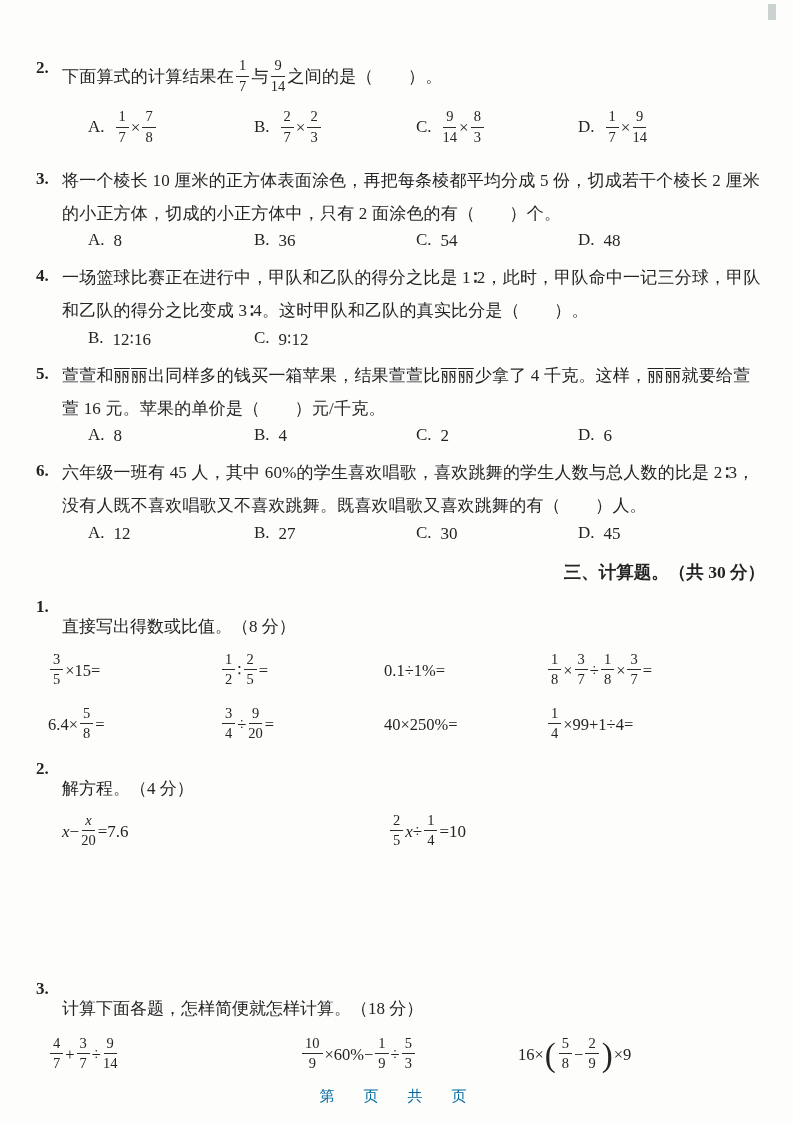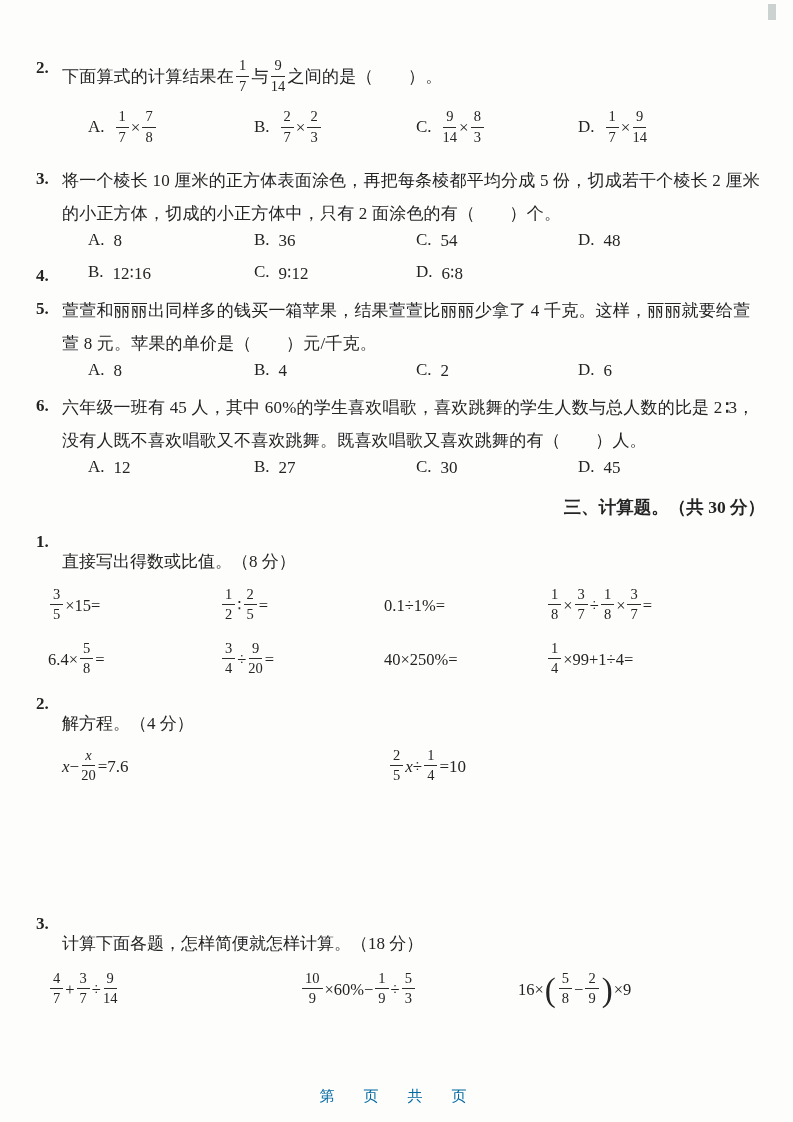--- a/index.html
+++ b/index.html
@@ -161,32 +161,32 @@
           <div class="option"><span class="olabel">B.</span><span><span class="mt">36</span></span></div>
           <div class="option"><span class="olabel">C.</span><span><span class="mt">54</span></span></div>
           <div class="option"><span class="olabel">D.</span><span><span class="mt">48</span></span></div>
         </div>
       </div>
     </div>
 
     <div class="q">
       <span class="qnum">4.</span>
       <div class="qbody">
+        <div class="stem"><span class="mt">一场篮球比赛正在进行中，甲队和乙队的得分之比是 1∶2，此时，甲队命中一记三分球，甲队和乙队的得分之比变成 3∶4。这时甲队和乙队的真实比分是（　　）。</span></div>
         <div class="options">
           <div class="option"><span class="olabel">B.</span><span><span class="mt">12∶16</span></span></div>
           <div class="option"><span class="olabel">C.</span><span><span class="mt">9∶12</span></span></div>
-          <div class="option"><span class="olabel">D.</span><span><span class="mt">6∶8</span></span></div>
         </div>
       </div>
     </div>
 
     <div class="q">
       <span class="qnum">5.</span>
       <div class="qbody">
-        <div class="stem"><span class="mt">萱萱和丽丽出同样多的钱买一箱苹果，结果萱萱比丽丽少拿了 4 千克。这样，丽丽就要给萱萱 8 元。苹果的单价是（　　）元/千克。</span></div>
+        <div class="stem"><span class="mt">萱萱和丽丽出同样多的钱买一箱苹果，结果萱萱比丽丽少拿了 4 千克。这样，丽丽就要给萱萱 16 元。苹果的单价是（　　）元/千克。</span></div>
         <div class="options">
           <div class="option"><span class="olabel">A.</span><span><span class="mt">8</span></span></div>
           <div class="option"><span class="olabel">B.</span><span><span class="mt">4</span></span></div>
           <div class="option"><span class="olabel">C.</span><span><span class="mt">2</span></span></div>
           <div class="option"><span class="olabel">D.</span><span><span class="mt">6</span></span></div>
         </div>
       </div>
     </div>
 
     <div class="q">

